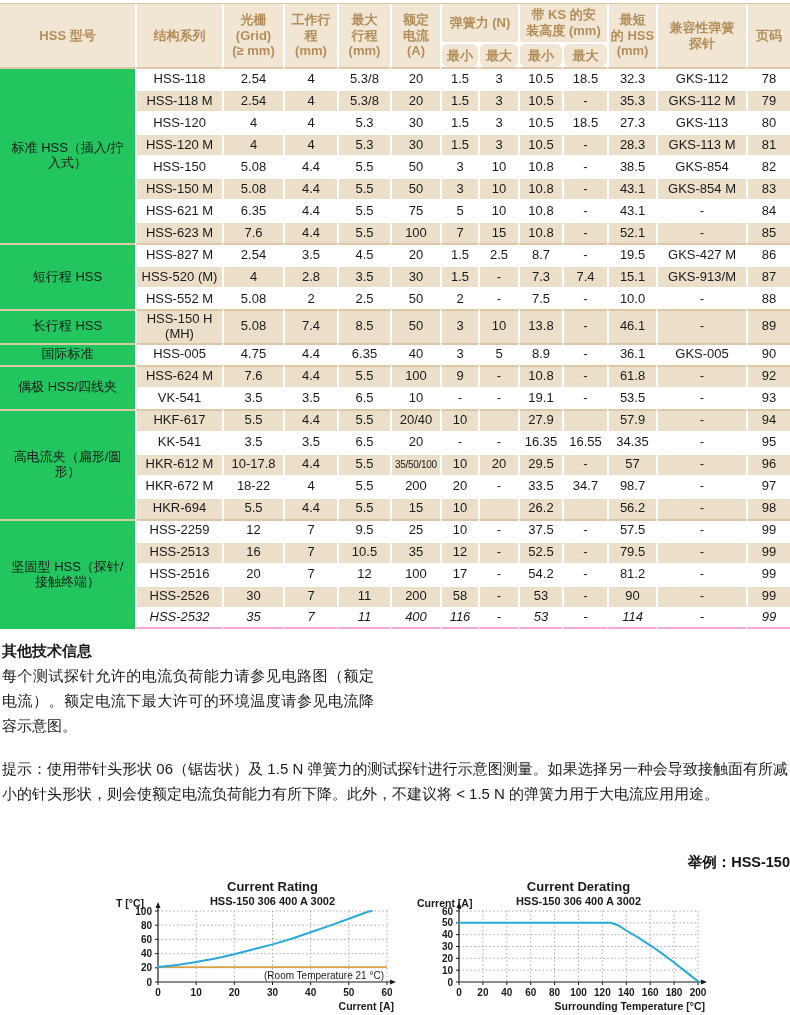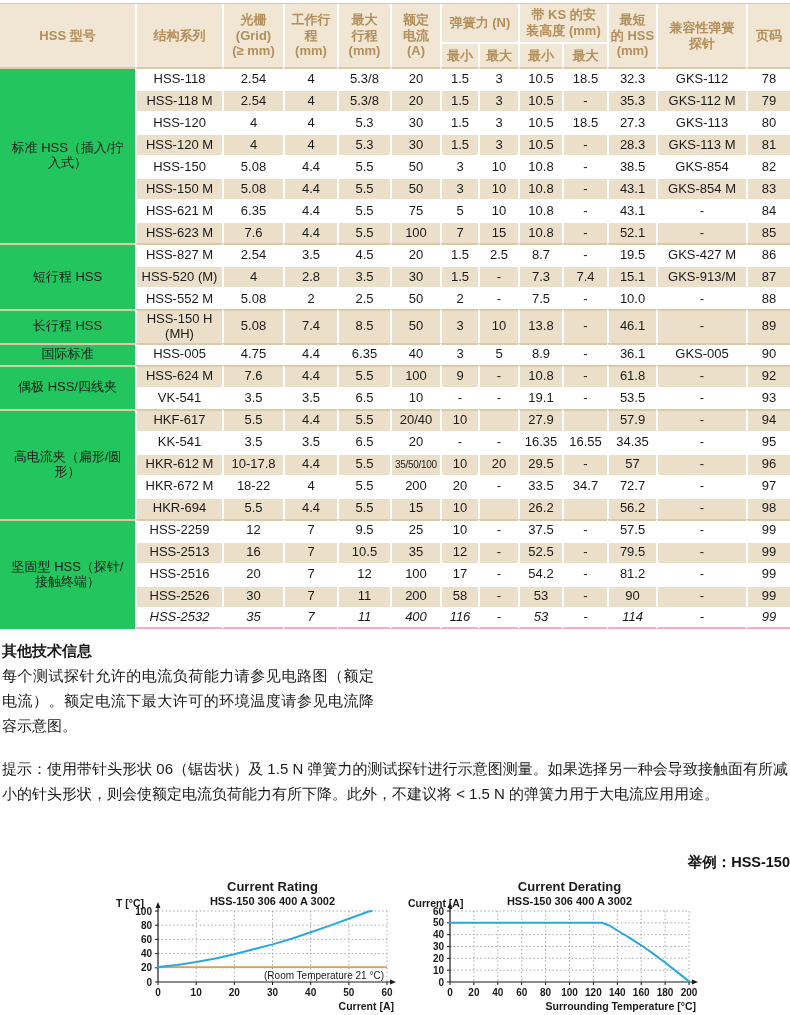--- a/index.html
+++ b/index.html
@@ -5,42 +5,42 @@
   * { box-sizing: border-box; }
   body { margin: 0; background: #fff; font-family: "Liberation Sans", "DejaVu Sans", sans-serif; }
   .page { width: 790px; height: 1015px; overflow: hidden; background: #fff; padding-top: 3px; }
 
   
   table.spec { width: 790px; border-collapse: separate; border-spacing: 0; table-layout: fixed; border-top: 1px solid #dbc9a8; }
   th { background: #f1e6d3; color: #b38e5a; font-weight: bold; font-size: 13px; line-height: 1.22;
        white-space: pre-line; text-align: center; vertical-align: middle; padding: 3px 1px; border-left: 2px solid #fff; }
   thead tr:first-child th:first-child { border-left: 0; }
   thead tr:first-child th { height: 38px; }
-  thead tr:last-child th { height: 25px; border-top: 2px solid #fff; }
+  thead tr:last-child th { height: 25px; border-top: 2px solid #fff; border-radius: 7px; }
   td { font-size: 13px; color: #1a1a1a; text-align: center; vertical-align: middle;
        padding: 1px; height: 22px; border-left: 2px solid #fff; border-top: 2px solid #fff; line-height: 1.15; }
   td.cat { background: #fff; border-left: 0; padding: 1px 8px; }
   tr.row-light td { background: #fff; }
   tr.row-dark td { background: #ebdfc9; }
   tr.row-light td.cat, tr.row-dark td.cat { background: #22c55e; }
   tr.group-start td, tbody tr:first-child td { border-top: 2px solid #dbc9a8; }
   tbody tr:last-child td { border-bottom: 2px solid #f9a8d4; font-style: italic; }
   td.tiny { font-size: 10px; letter-spacing: -0.3px; }
 
   
   .notes { display: flex; gap: 18px; padding: 9px 2px 0 2px; flex-direction: column; }
   .note-col { color: #1a1a1a; font-size: 15px; line-height: 25px; text-align: justify; }
   .note-col.left { width: 372px; }
   .note-col.right { flex: 1; }
   .note-heading { font-weight: bold; }
   .note-col p { margin: 0; }
 
   
   .example { margin-top: 47px; text-align: right; font-weight: bold; font-size: 14.5px; color: #111; }
-  .charts { display: flex; margin: 6px 0 0 114px; gap: 10px; }
+  .charts { display: flex; margin: 6px 0 0 114px; gap: 19px; }
   svg text { font-family: "Liberation Sans", "DejaVu Sans", sans-serif; }
 </style>
 </head>
 <body>
 
 <div class="page">
 
   <table class="spec">
     <colgroup>
       <col style="width:135px">
@@ -352,21 +352,21 @@
         <tr class="row-light">
           <td>HKR-672 M</td>
           <td>18-22</td>
           <td>4</td>
           <td>5.5</td>
           <td>200</td>
           <td>20</td>
           <td>-</td>
           <td>33.5</td>
           <td>34.7</td>
-          <td>72.7</td>
+          <td>98.7</td>
           <td>-</td>
           <td>97</td>
         </tr>
         <tr class="row-dark">
           <td>HKR-694</td>
           <td>5.5</td>
           <td>4.4</td>
           <td>5.5</td>
           <td>15</td>
           <td>10</td>

